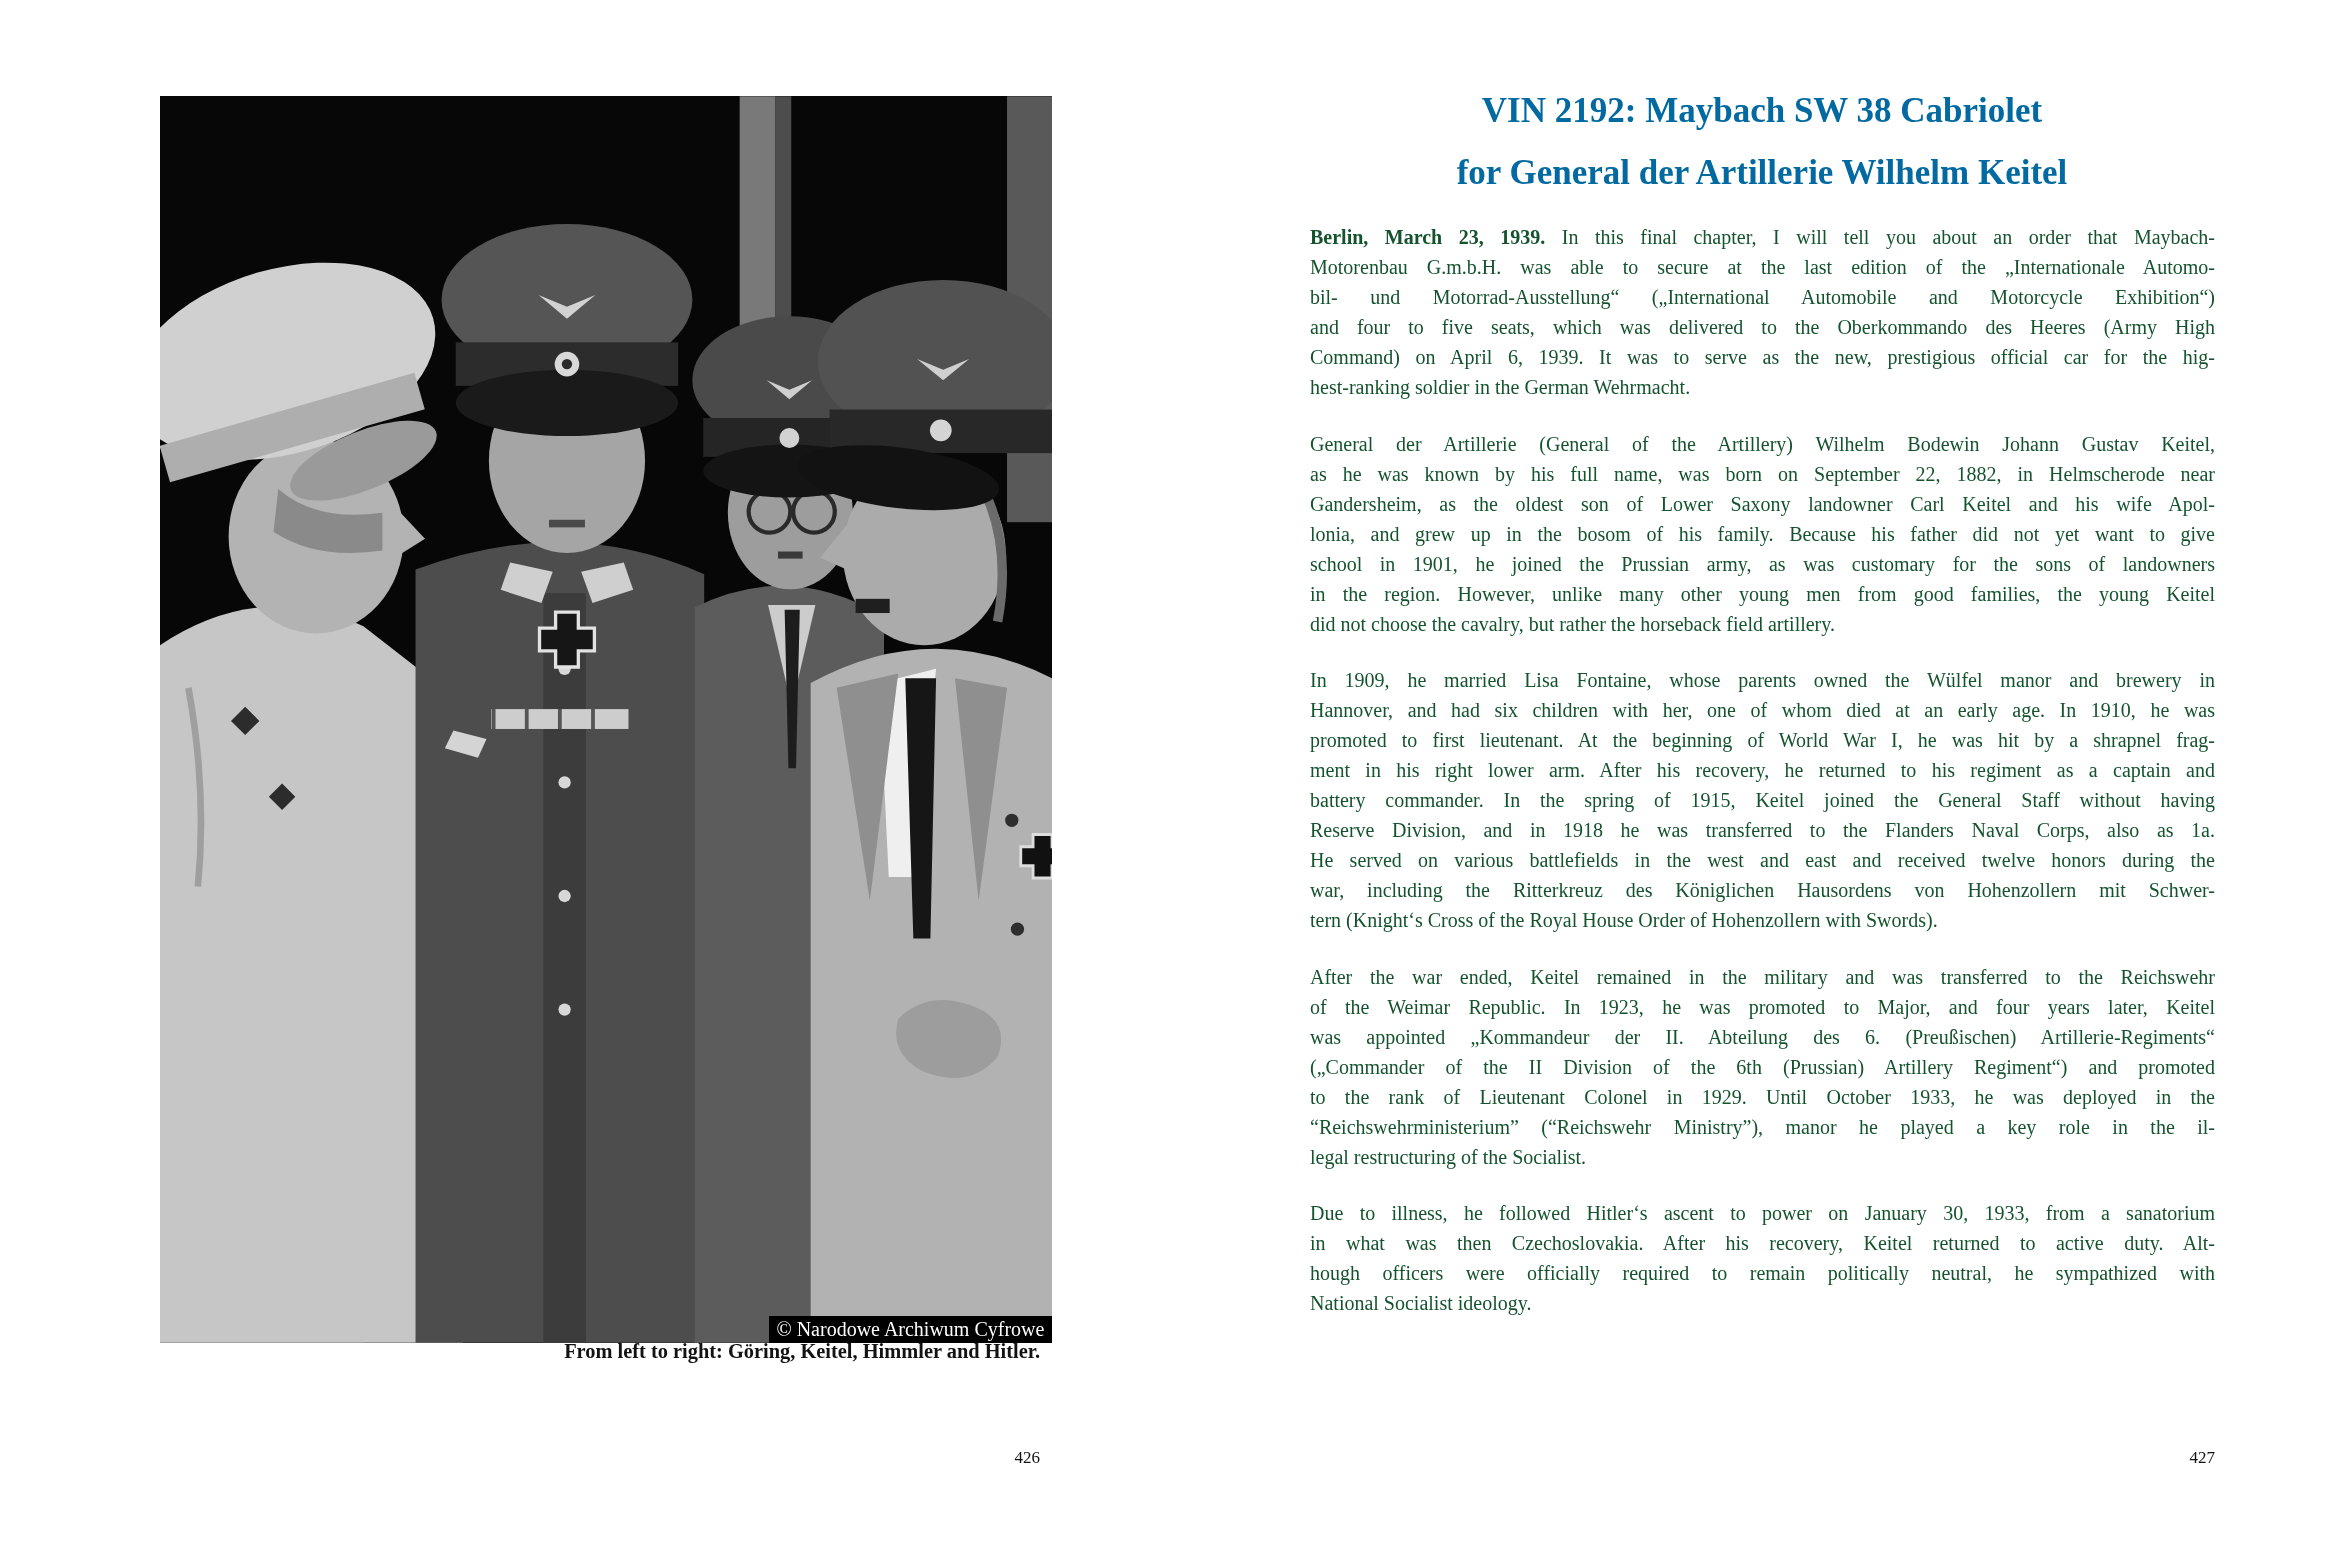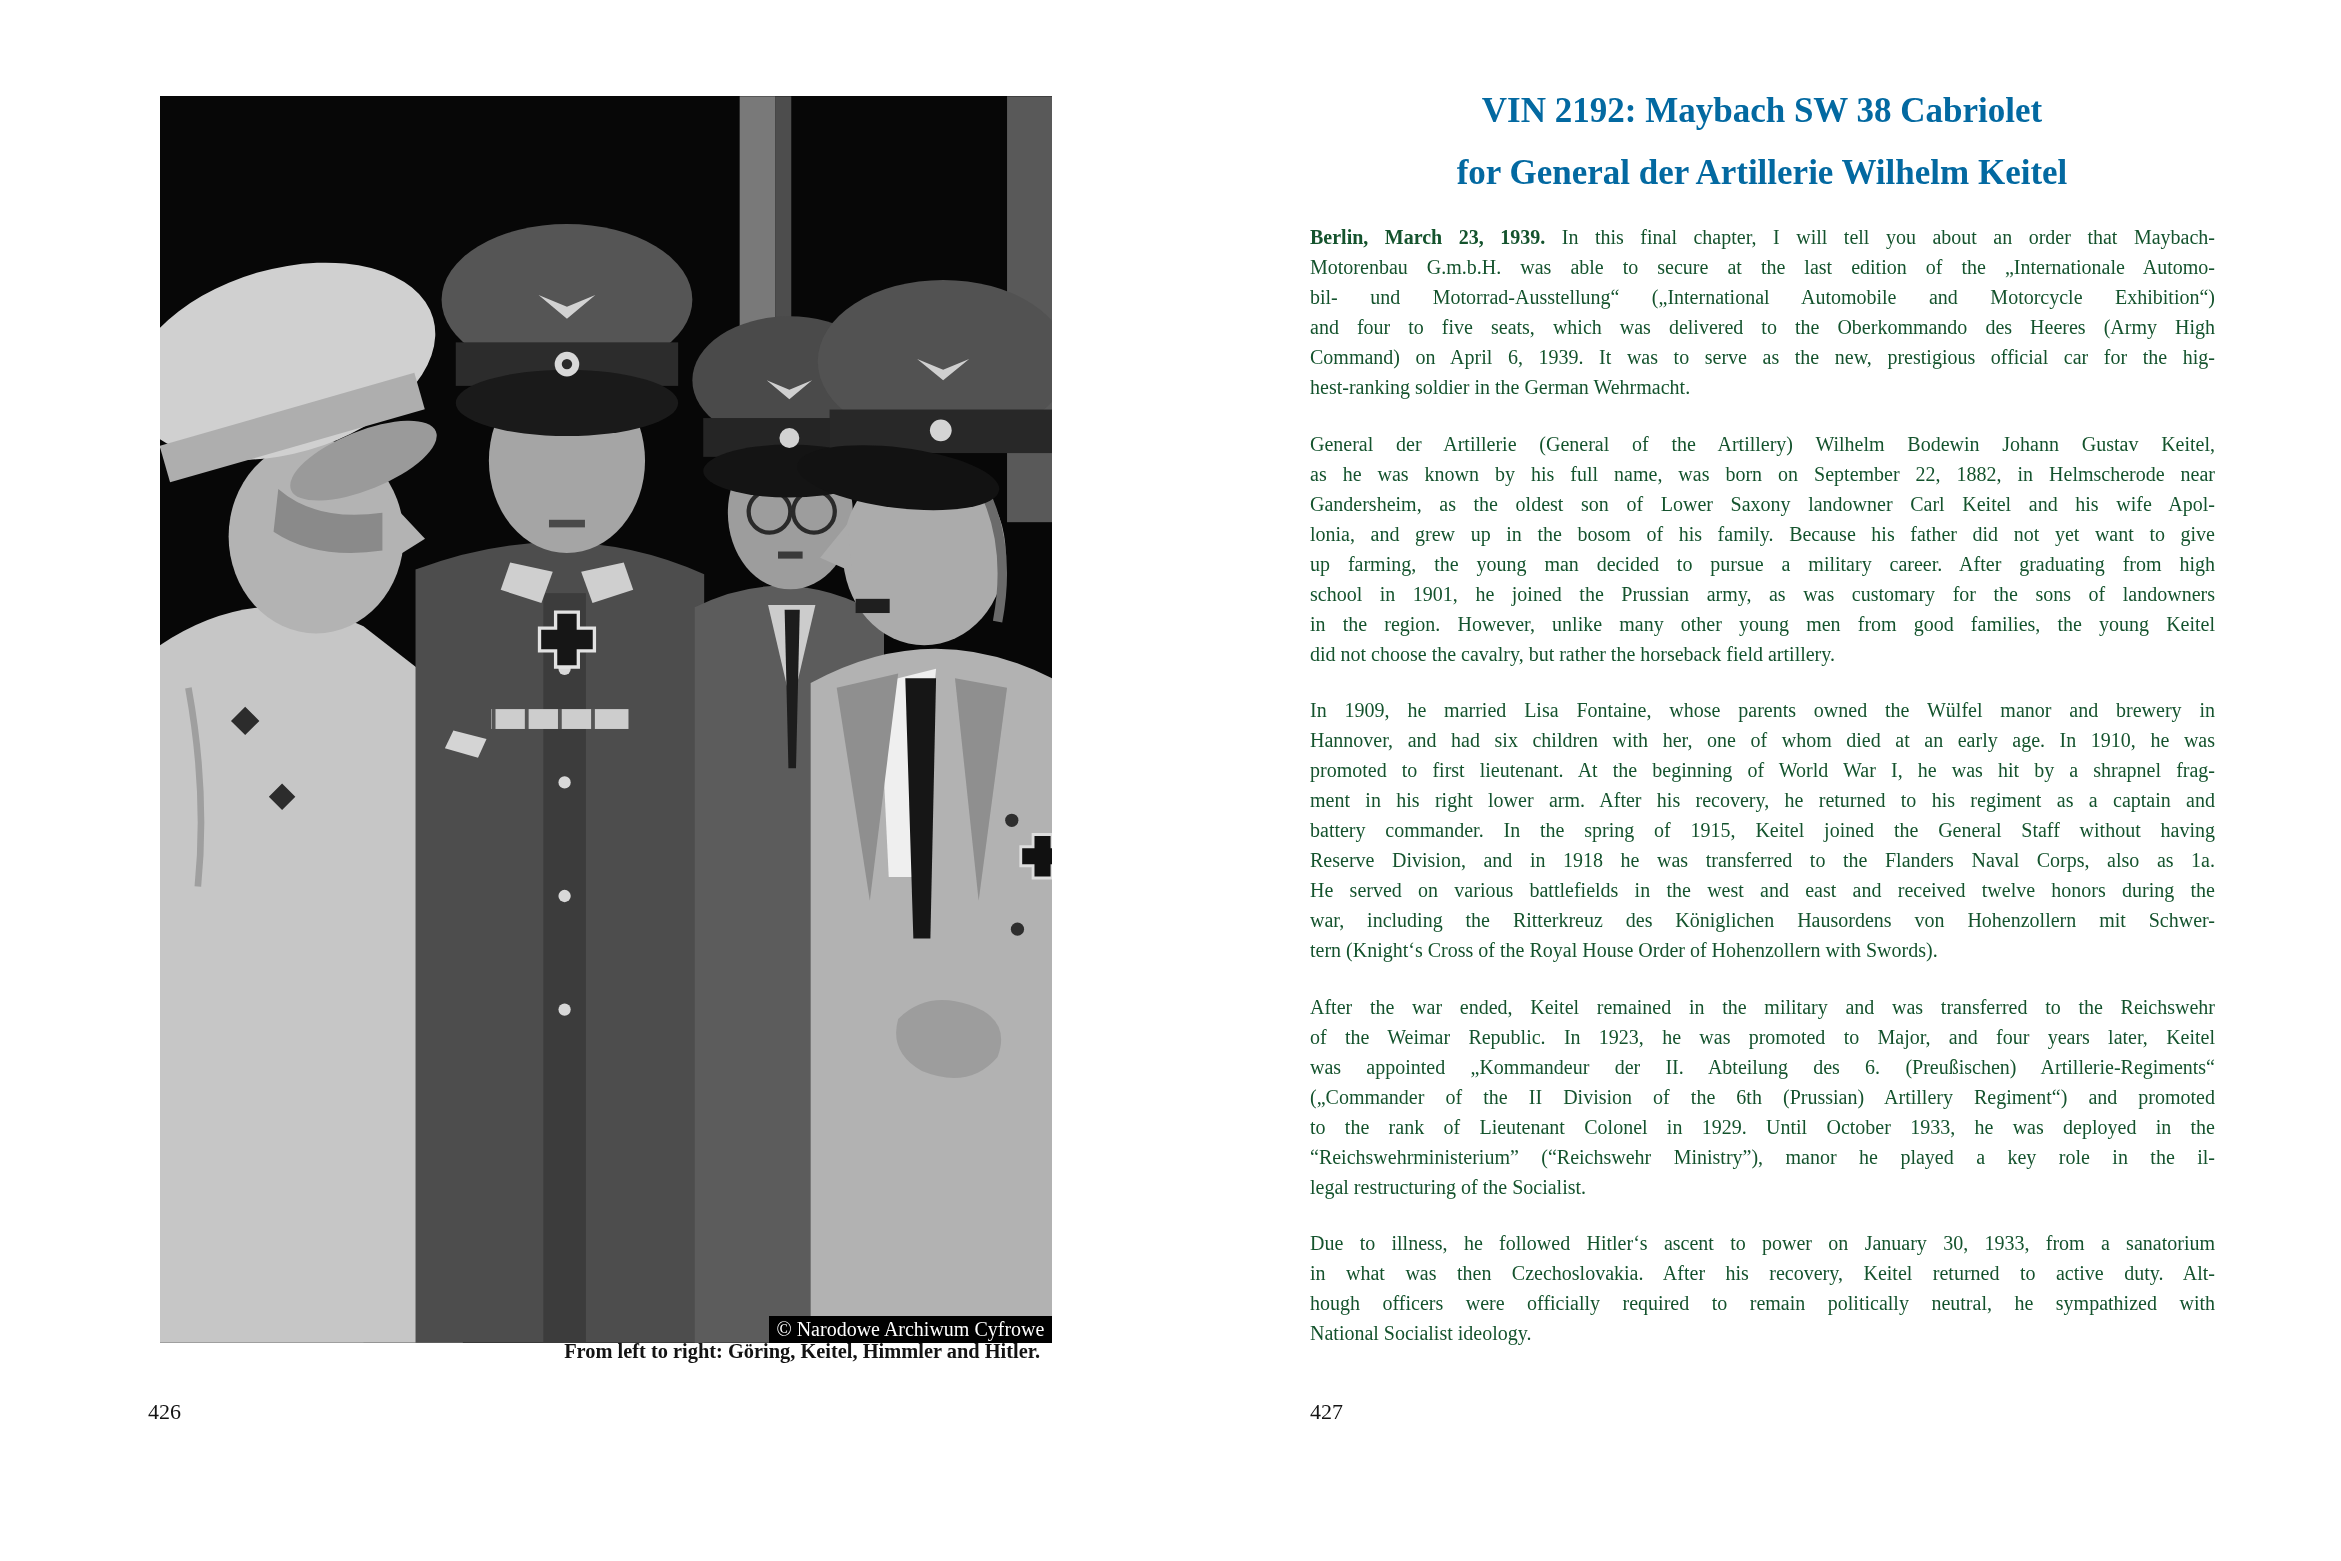--- a/index.html
+++ b/index.html
@@ -18,21 +18,21 @@
   .photo-credit {
     position:absolute; right:0; bottom:0; height:27px;
     background:#000; color:#fff; font-size:20px; line-height:26.5px;
     padding:0 7.6px; white-space:nowrap;
   }
   .caption {
     position:absolute; left:148px; top:1339px; width:892px;
     text-align:right; font-weight:bold; font-size:20.4px; line-height:24px;
   }
   .pagenum {
-    position:absolute; top:1400px; font-size:22px; line-height:24px; text-align:left;
+    position:absolute; top:1446px; font-size:17px; line-height:24px; text-align:right;
   }
   .pagenum.pl { left:148px;  width:892px; }
   .pagenum.pr { left:1310px; width:905px; }
   
   .title {
     position:absolute; left:1286px; top:80px; width:952px; margin:0;
     text-align:center; font-weight:bold; font-size:35px; line-height:62px; color:#0369a1;
   }
   #paragraphs {
     position:absolute; left:1310px; top:222px; width:905px;
@@ -155,21 +155,20 @@
         <div class="line">bil- und Motorrad-Ausstellung“ („International Automobile and Motorcycle Exhibition“)</div>
         <div class="line">and four to five seats, which was delivered to the Oberkommando des Heeres (Army High</div>
         <div class="line">Command) on April 6, 1939. It was to serve as the new, prestigious official car for the hig-</div>
         <div class="line last">hest-ranking soldier in the German Wehrmacht.</div>
       </div>
       <div class="paragraph">
         <div class="line">General der Artillerie (General of the Artillery) Wilhelm Bodewin Johann Gustav Keitel,</div>
         <div class="line">as he was known by his full name, was born on September 22, 1882, in Helmscherode near</div>
         <div class="line">Gandersheim, as the oldest son of Lower Saxony landowner Carl Keitel and his wife Apol-</div>
         <div class="line">lonia, and grew up in the bosom of his family. Because his father did not yet want to give</div>
-        <div class="line">up farming, the young man decided to pursue a military career. After graduating from high</div>
         <div class="line">school in 1901, he joined the Prussian army, as was customary for the sons of landowners</div>
         <div class="line">in the region. However, unlike many other young men from good families, the young Keitel</div>
         <div class="line last">did not choose the cavalry, but rather the horseback field artillery.</div>
       </div>
       <div class="paragraph">
         <div class="line">In 1909, he married Lisa Fontaine, whose parents owned the Wülfel manor and brewery in</div>
         <div class="line">Hannover, and had six children with her, one of whom died at an early age. In 1910, he was</div>
         <div class="line">promoted to first lieutenant. At the beginning of World War I, he was hit by a shrapnel frag-</div>
         <div class="line">ment in his right lower arm. After his recovery, he returned to his regiment as a captain and</div>
         <div class="line">battery commander. In the spring of 1915, Keitel joined the General Staff without having</div>

